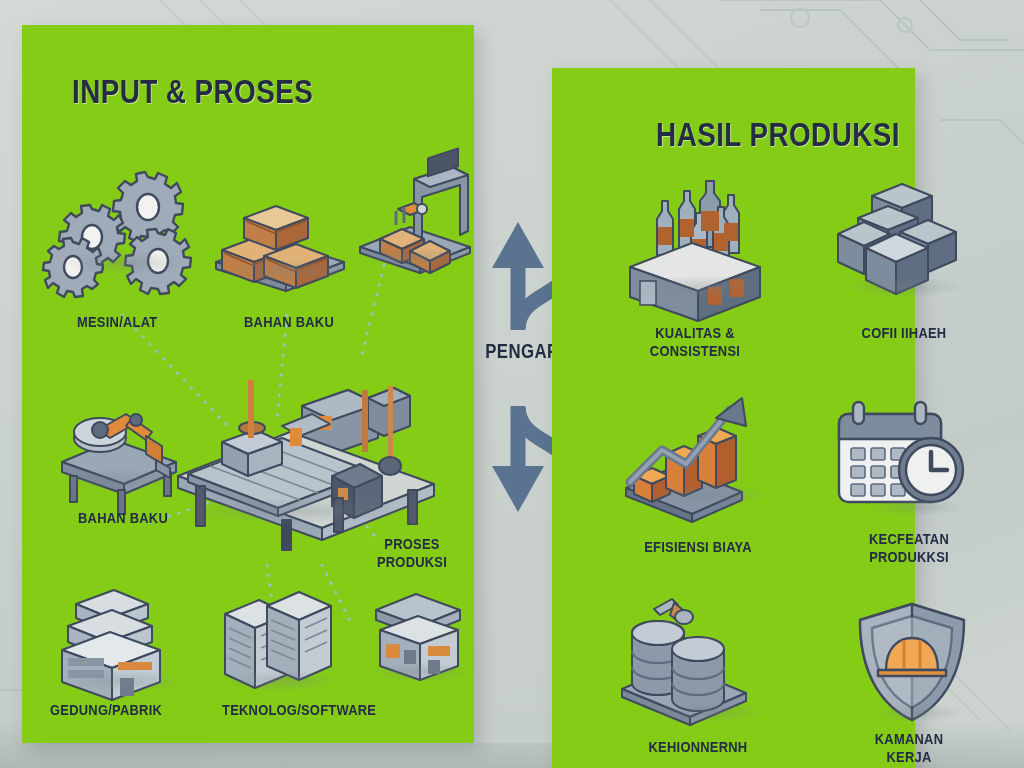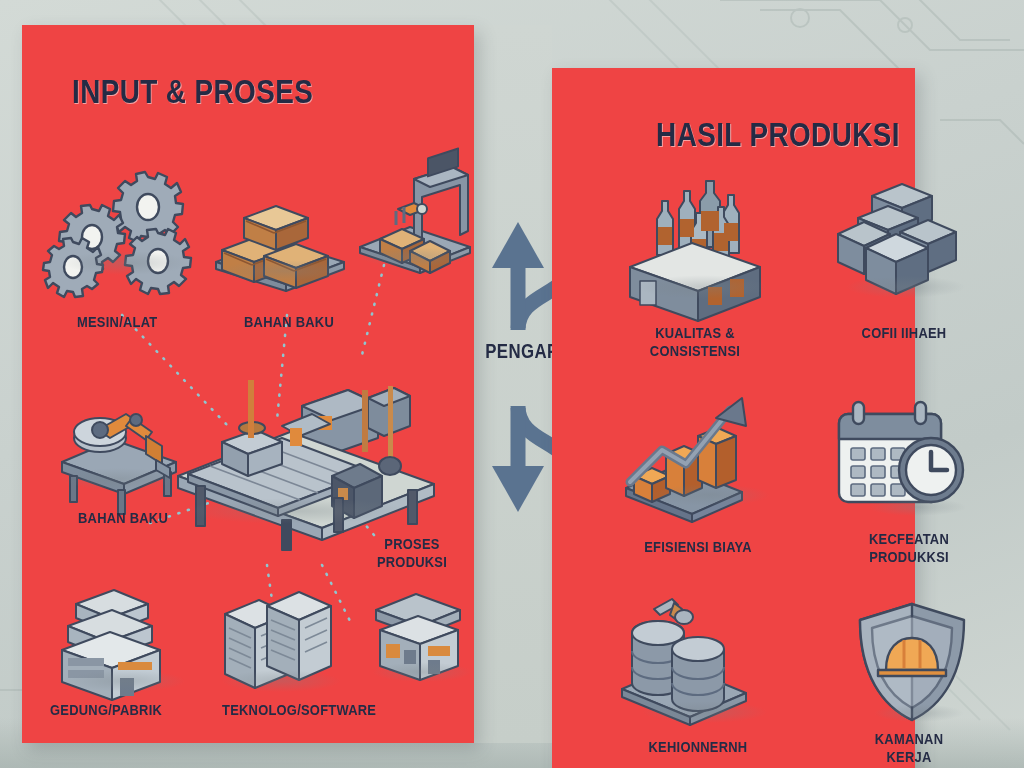--- a/index.html
+++ b/index.html
@@ -17,21 +17,21 @@
       linear-gradient(160deg,#d3dad6 0%,#c9d1ce 40%,#c2cbc8 70%,#cfd6d2 100%);
   }
   .bg-lines{position:absolute;inset:0;opacity:.5;}
   .bg-bottom{
     position:absolute;left:0;right:0;bottom:0;height:50px;
     background:linear-gradient(180deg,rgba(176,187,183,0) 0%,rgba(166,178,174,.75) 100%);
   }
 
   
   .panel{
-    position:absolute;background:#ef4444;
+    position:absolute;background:#84cc16;
     box-shadow:6px 7px 16px rgba(60,70,75,.22);
   }
   #panel-left{left:22px;top:25px;width:452px;height:718px;}
   #panel-right{left:552px;top:25px;width:363px;height:718px;margin-top:43px;}
 
   .panel-title{
     position:absolute;left:0;right:0;
     font-family:"Liberation Sans Narrow","Liberation Sans",sans-serif;
     font-weight:bold;color:#252c४5;color:#242b45;
     font-size:34px;letter-spacing:.5px;

